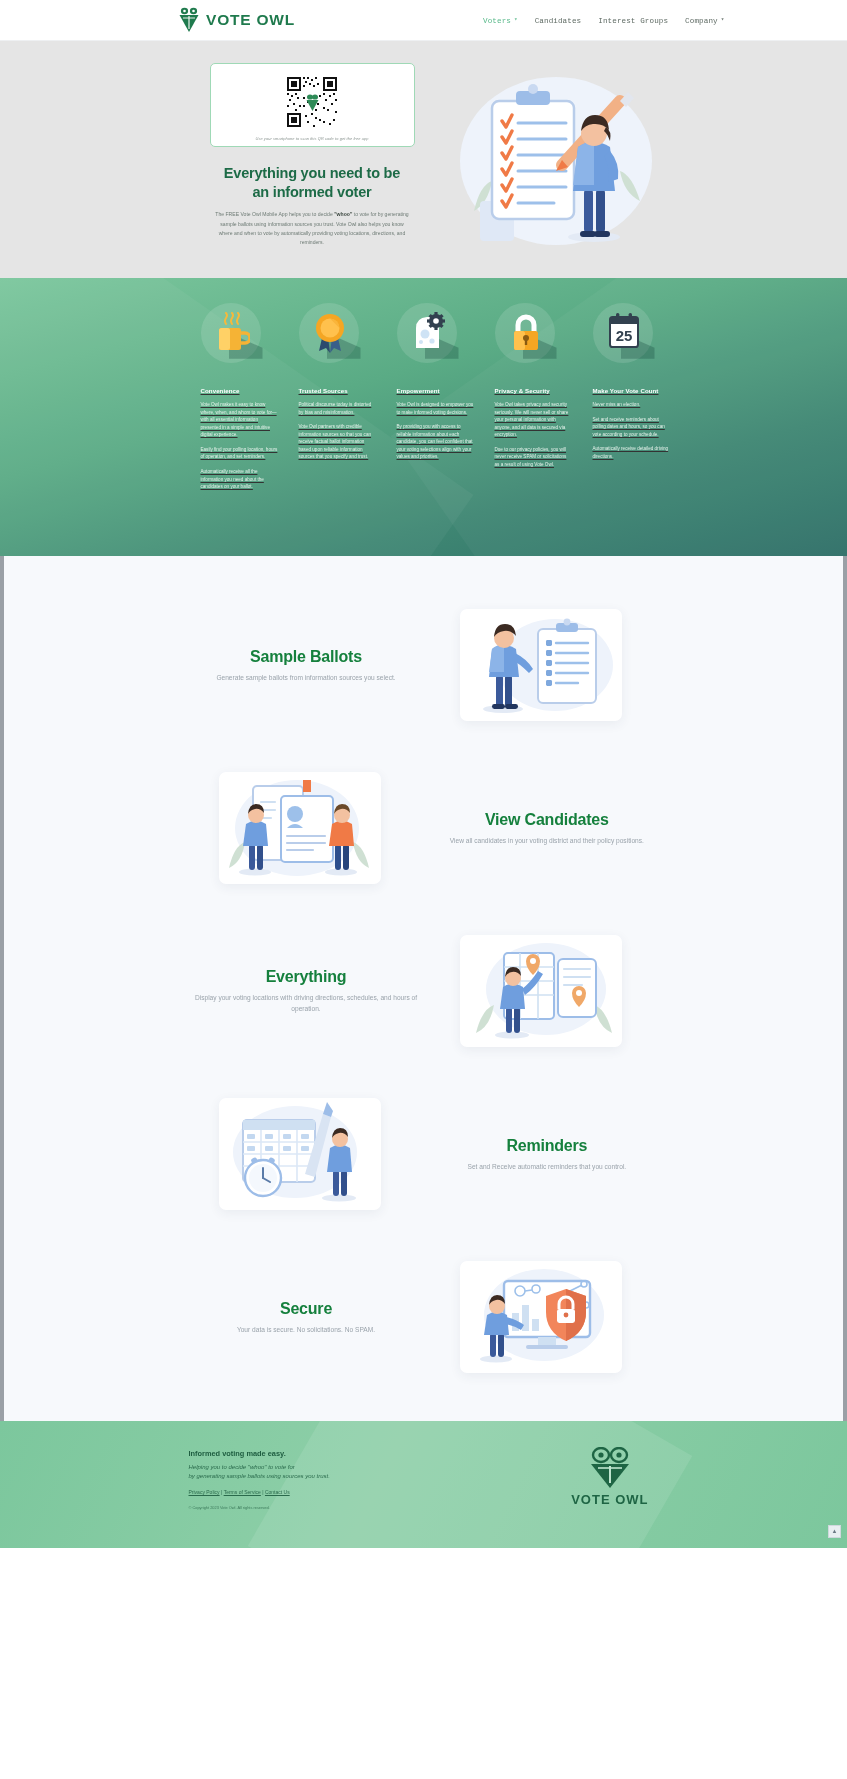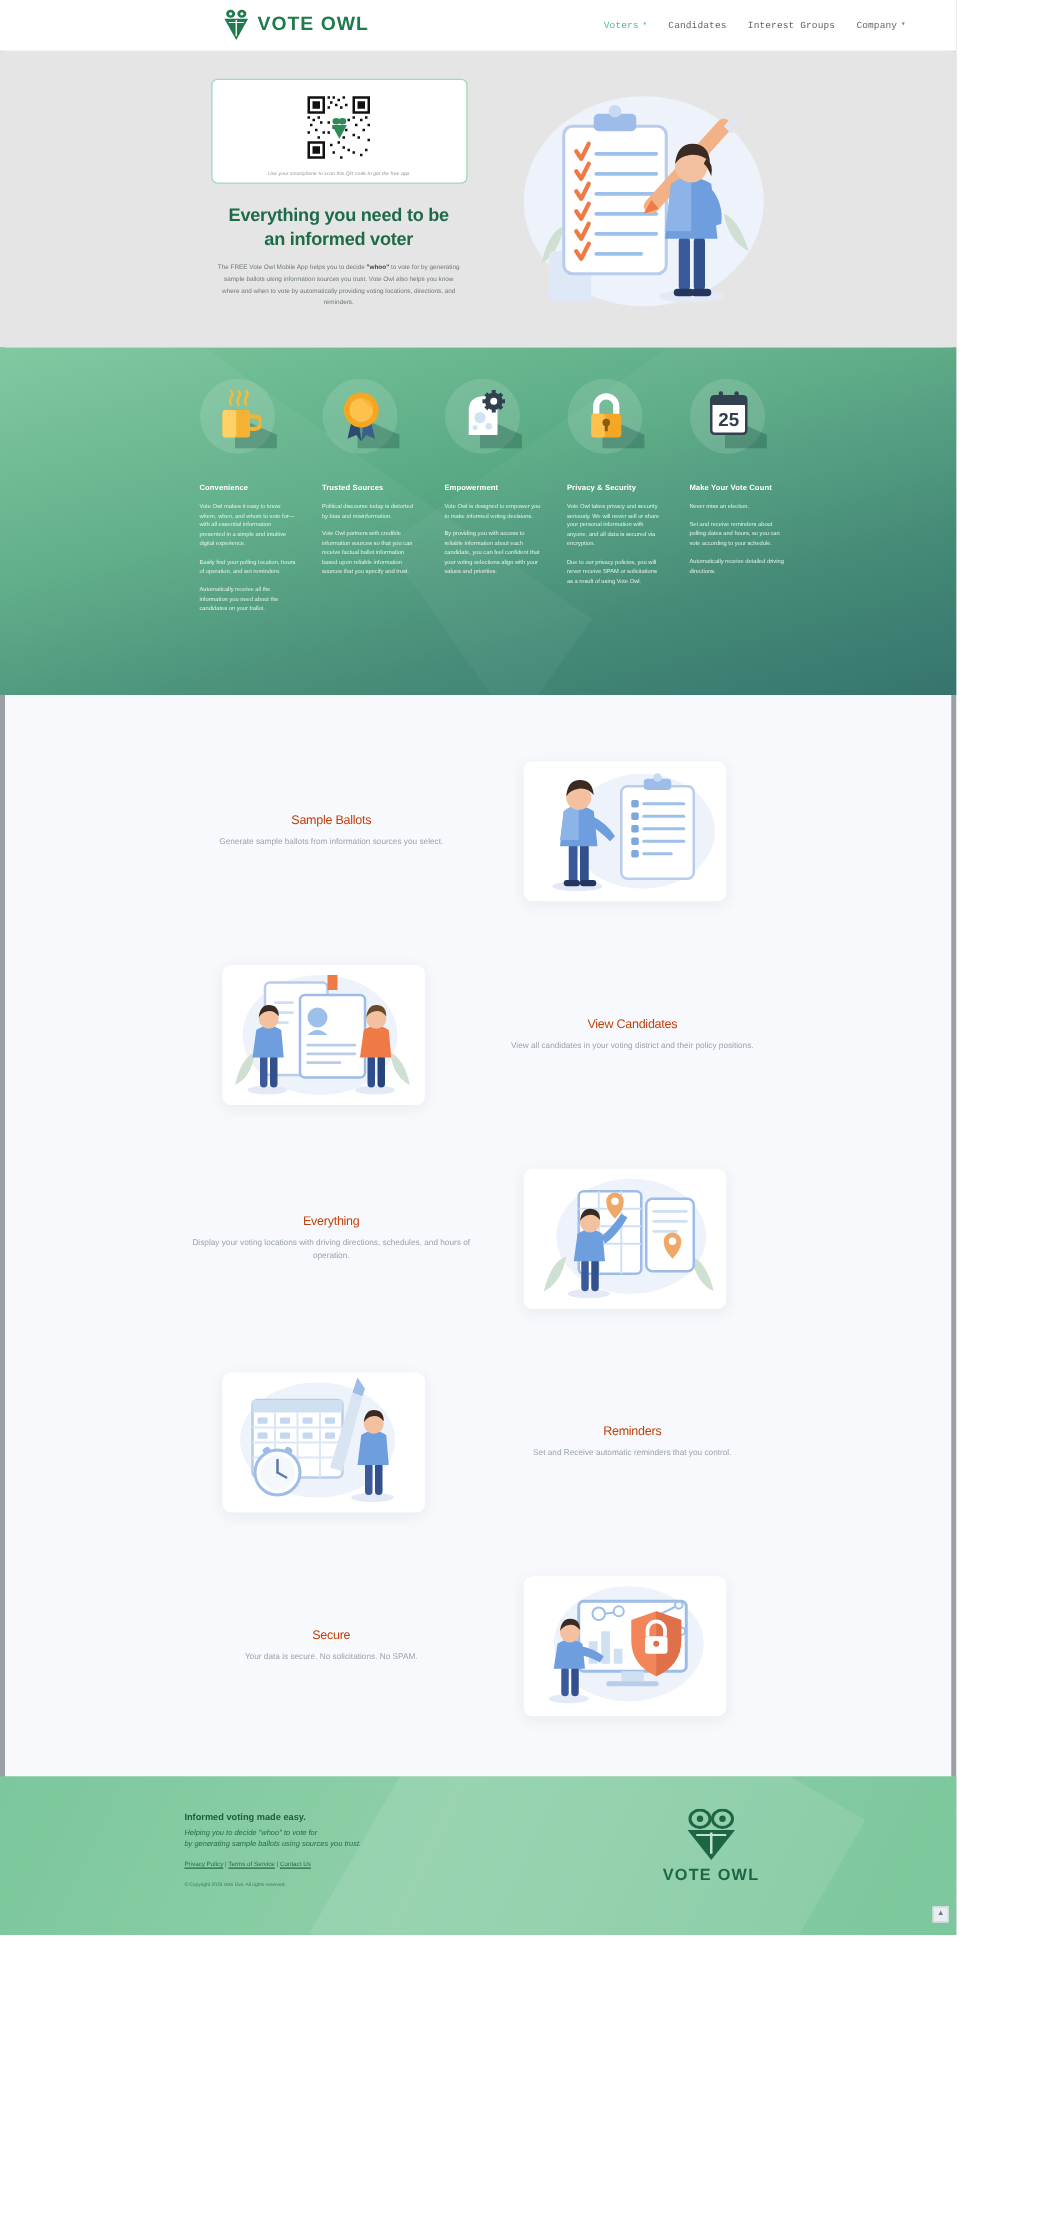--- a/index.html
+++ b/index.html
@@ -4,21 +4,21 @@
 <style>
   * { box-sizing: border-box; margin: 0; padding: 0; }
   html, body { width: 847px; }
   body {
     font-family: "Liberation Sans", sans-serif;
     background: #ffffff;
     width: 847px;
     overflow-x: hidden;
     color: #333;
   }
-  .page { width: 765px; position: relative; }
+  .page { width: 847px; position: relative; }
 
   
   .navbar {
     height: 41px;
     background: #ffffff;
     display: flex;
     align-items: center;
     position: relative;
     border-bottom: 1px solid #eef0f2;
   }
@@ -173,20 +173,21 @@
   }
   .feat-grid {
     position: relative;
     z-index: 3;
     width: 466px;
     margin: 0 auto;
     display: grid;
     grid-template-columns: repeat(5, 1fr);
     gap: 12px;
     padding-left: 10px;
+    text-decoration: underline;
   }
   .feat-col { width: 86px; }
   .feat-icon-wrap {
     width: 66px; height: 66px;
     position: relative;
     margin-bottom: 18px;
   }
   .feat-circle {
     position: absolute; left: 0; top: 0;
     width: 60px; height: 60px; border-radius: 50%;
@@ -224,23 +225,23 @@
   .row {
     width: 470px;
     margin: 0 auto;
     display: flex;
     align-items: center;
     height: 163px;
   }
   .row.reverse { flex-direction: row-reverse; gap: 24px; }
   .row-text { width: 235px; text-align: center; padding: 0 6px; }
   .row-title {
-    font-size: 10px;
-    font-weight: 400;
-    color: #c2410c;
+    font-size: 16px;
+    font-weight: 700;
+    color: #15803d;
     margin-bottom: 7px;
     letter-spacing: -.2px;
   }
   .row-desc {
     font-size: 6.6px;
     color: #9aa3ab;
     line-height: 1.6;
   }
   .row-art { width: 235px; display: flex; justify-content: center; }
   .art-card {

